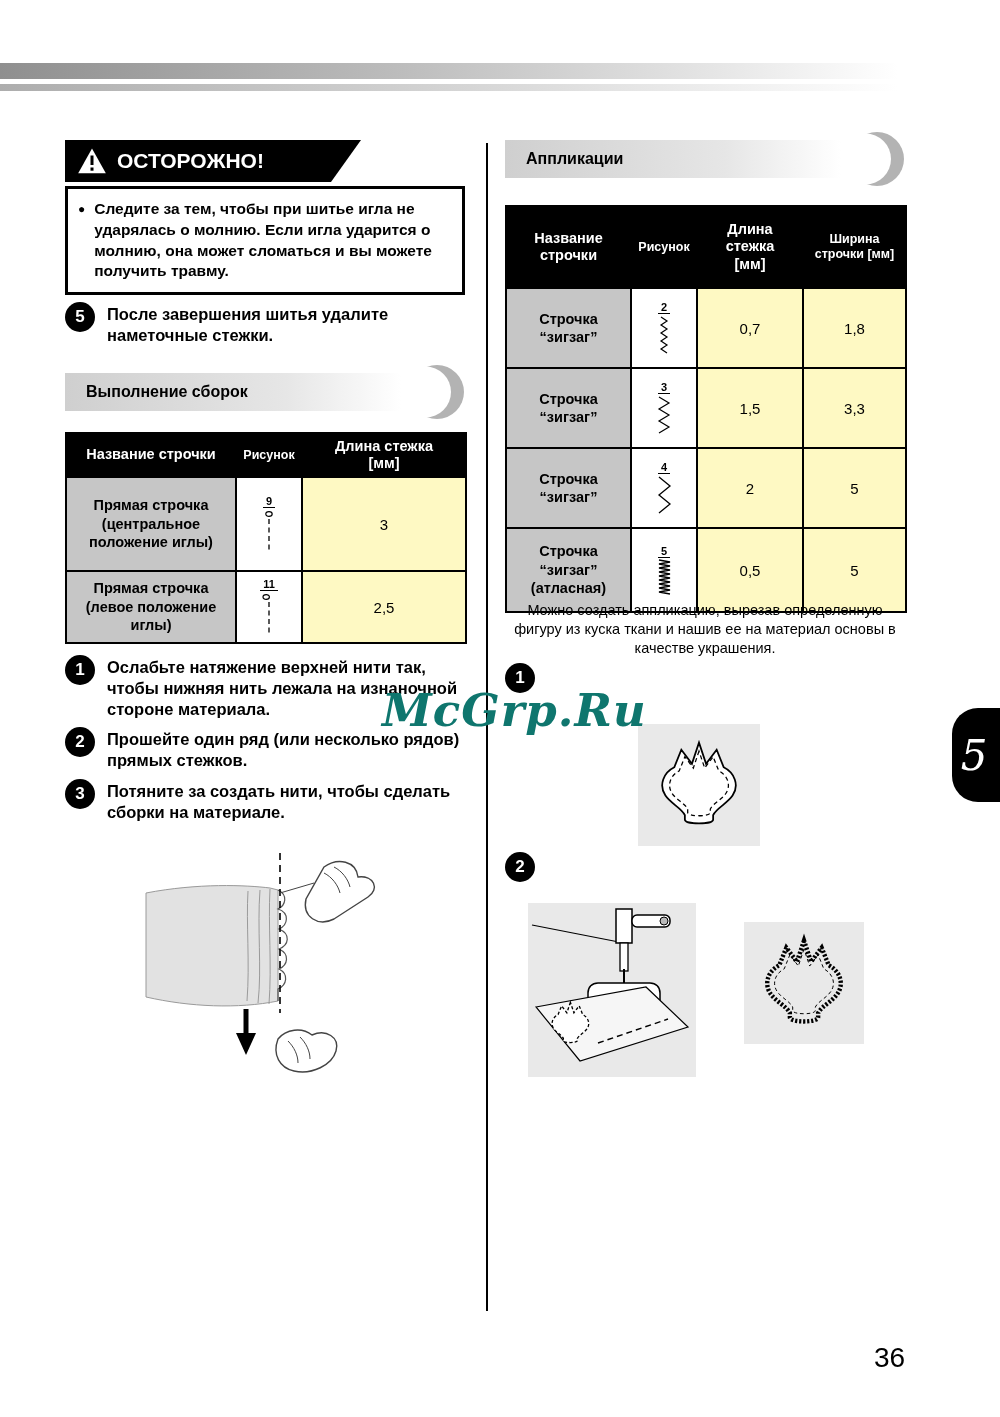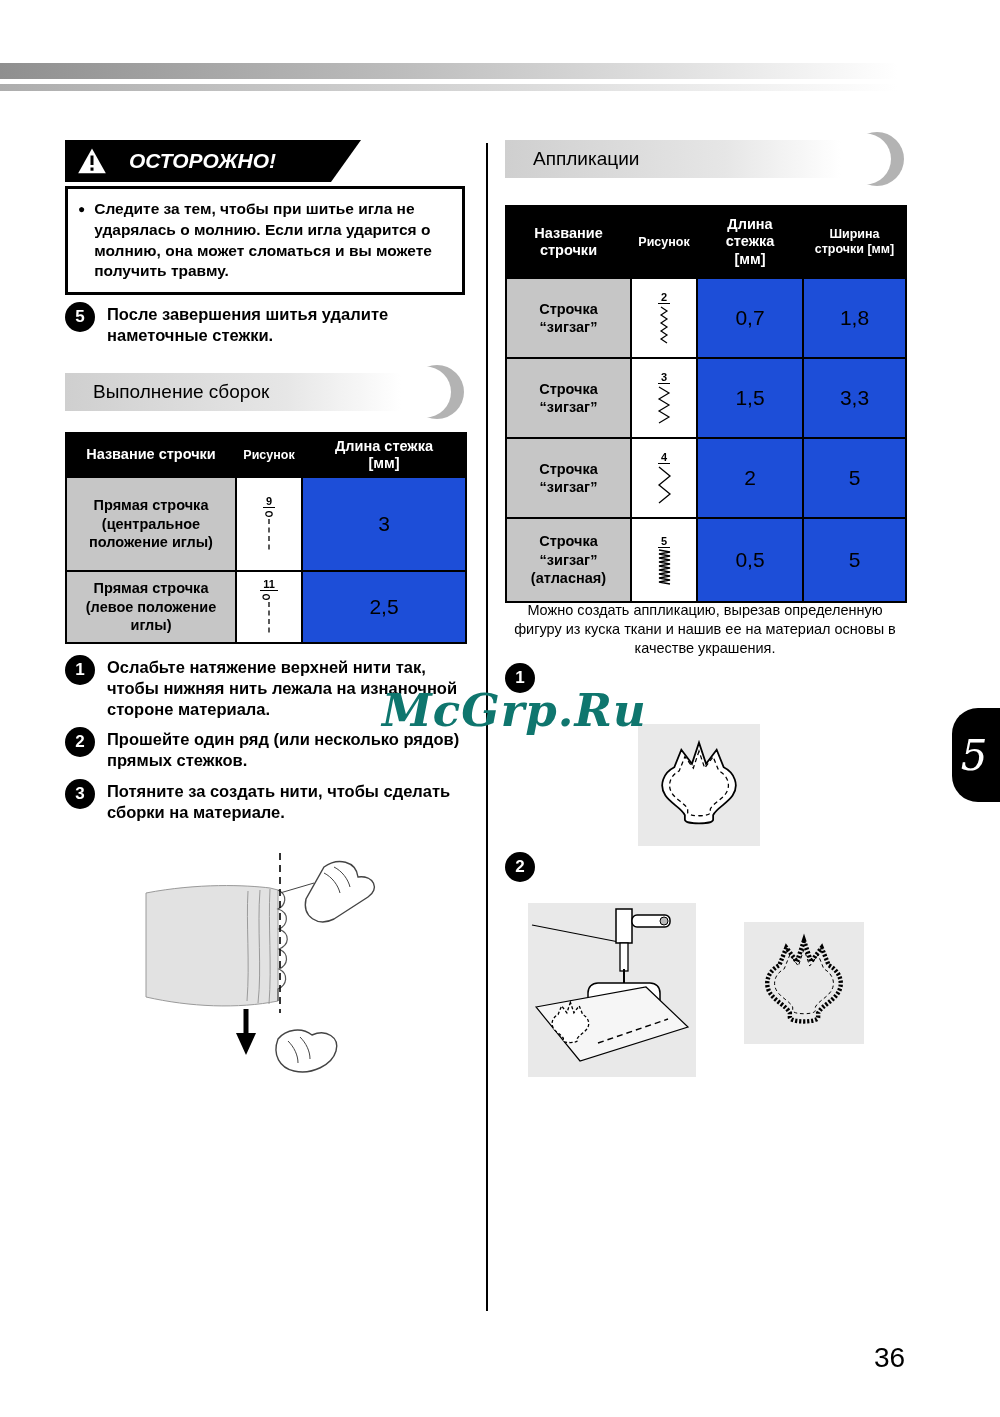--- a/index.html
+++ b/index.html
@@ -10,47 +10,47 @@
   .topbar1{position:absolute;left:0;top:63px;width:898px;height:16px;
            background:linear-gradient(to right,#8f8f8f,#bdbdbd 45%,#e6e6e6 80%,rgba(255,255,255,0));}
   .topbar2{position:absolute;left:0;top:84px;width:898px;height:7px;
            background:linear-gradient(to right,#adadad,#d8d8d8 55%,rgba(255,255,255,0));}
 
   .divider{position:absolute;left:486px;top:143px;width:2px;height:1168px;background:#000;}
 
   
   .warn-banner{position:absolute;left:65px;top:140px;width:296px;height:42px;background:#000;
                clip-path:polygon(0 0,100% 0,calc(100% - 30px) 100%,0 100%);
-               display:flex;align-items:center;gap:22px;padding-left:12px;box-sizing:border-box;font-style:italic;}
+               display:flex;align-items:center;gap:10px;padding-left:12px;box-sizing:border-box;}
   .warn-banner .title{color:#fff;font-weight:bold;font-size:21px;}
   .warn-box{position:absolute;left:65px;top:186px;width:400px;box-sizing:border-box;
             border:3px solid #000;padding:10px 12px 10px 10px;display:flex;gap:9px;}
   .warn-box .bullet{font-size:12px;margin-top:3px;}
   .warn-box p{margin:0;font-weight:bold;font-size:15.5px;line-height:1.34;}
 
   
   .step{position:absolute;display:flex;gap:12px;align-items:flex-start;}
   .badge{flex:0 0 auto;width:30px;height:30px;border-radius:50%;background:#000;color:#fff;
          font-weight:bold;font-size:17px;display:flex;align-items:center;justify-content:center;}
   .step p{margin:0;font-weight:bold;font-size:16.5px;line-height:1.27;padding-top:2px;}
 
   
   .sec-header{position:absolute;height:38px;display:flex;align-items:center;
               background:linear-gradient(90deg,#cfcfcf,#e6e6e6 55%,#ffffff 84%);}
-  .sec-title{font-weight:normal;font-size:19px;padding-left:28px;}
+  .sec-title{font-weight:bold;font-size:16px;padding-left:21px;}
   .crescent{position:absolute;right:0;top:-9px;width:56px;height:56px;}
 
   
   .tbl{position:absolute;border-collapse:collapse;table-layout:fixed;}
   .tbl th,.tbl td{border:2px solid #000;text-align:center;vertical-align:middle;padding:3px;}
   .tbl th{background:#000;color:#fff;font-weight:bold;font-size:14.5px;line-height:1.18;}
   .tbl th + th{border-left:2px solid #fff;}
   .tbl th.small{font-size:12.5px;}
   .tbl td.name{background:#c6c6c6;font-weight:bold;font-size:14.5px;line-height:1.27;}
-  .tbl td.val{font-size:21px;background:#1d4ed8;}
+  .tbl td.val{font-size:15px;background:#fef9c3;}
   .tbl td.icon-cell{background:#fff;}
   .pre{white-space:pre-line;}
   .icon-wrap{display:flex;flex-direction:column;align-items:center;}
   .icon-num{font-size:11px;font-weight:bold;border-bottom:1px solid #000;padding:0 3px;line-height:1.15;margin-bottom:1px;}
 
   .intro{position:absolute;left:505px;top:601px;width:400px;font-size:14.5px;line-height:1.32;margin:0;text-align:center;}
 
   .illus{position:absolute;background:#e9e9e9;display:flex;align-items:center;justify-content:center;}
   .illus-plain{position:absolute;display:flex;align-items:center;justify-content:center;}
 
@@ -187,21 +187,21 @@
   </div>
 
   <table class="tbl" style="left:505px;top:205px;width:400px;">
     <colgroup>
         <col style="width:125px">
         <col style="width:66px">
         <col style="width:106px">
         <col style="width:103px">
       </colgroup>
     <tbody>
-        <tr style="height:72px;">
+        <tr style="height:82px;">
       <th class="pre">Название
 строчки</th>
       <th class="small">Рисунок</th>
       <th class="pre">Длина
 стежка
 [мм]</th>
       <th class="pre small">Ширина
 строчки [мм]</th>
     </tr>
     <tr style="height:80px;">

